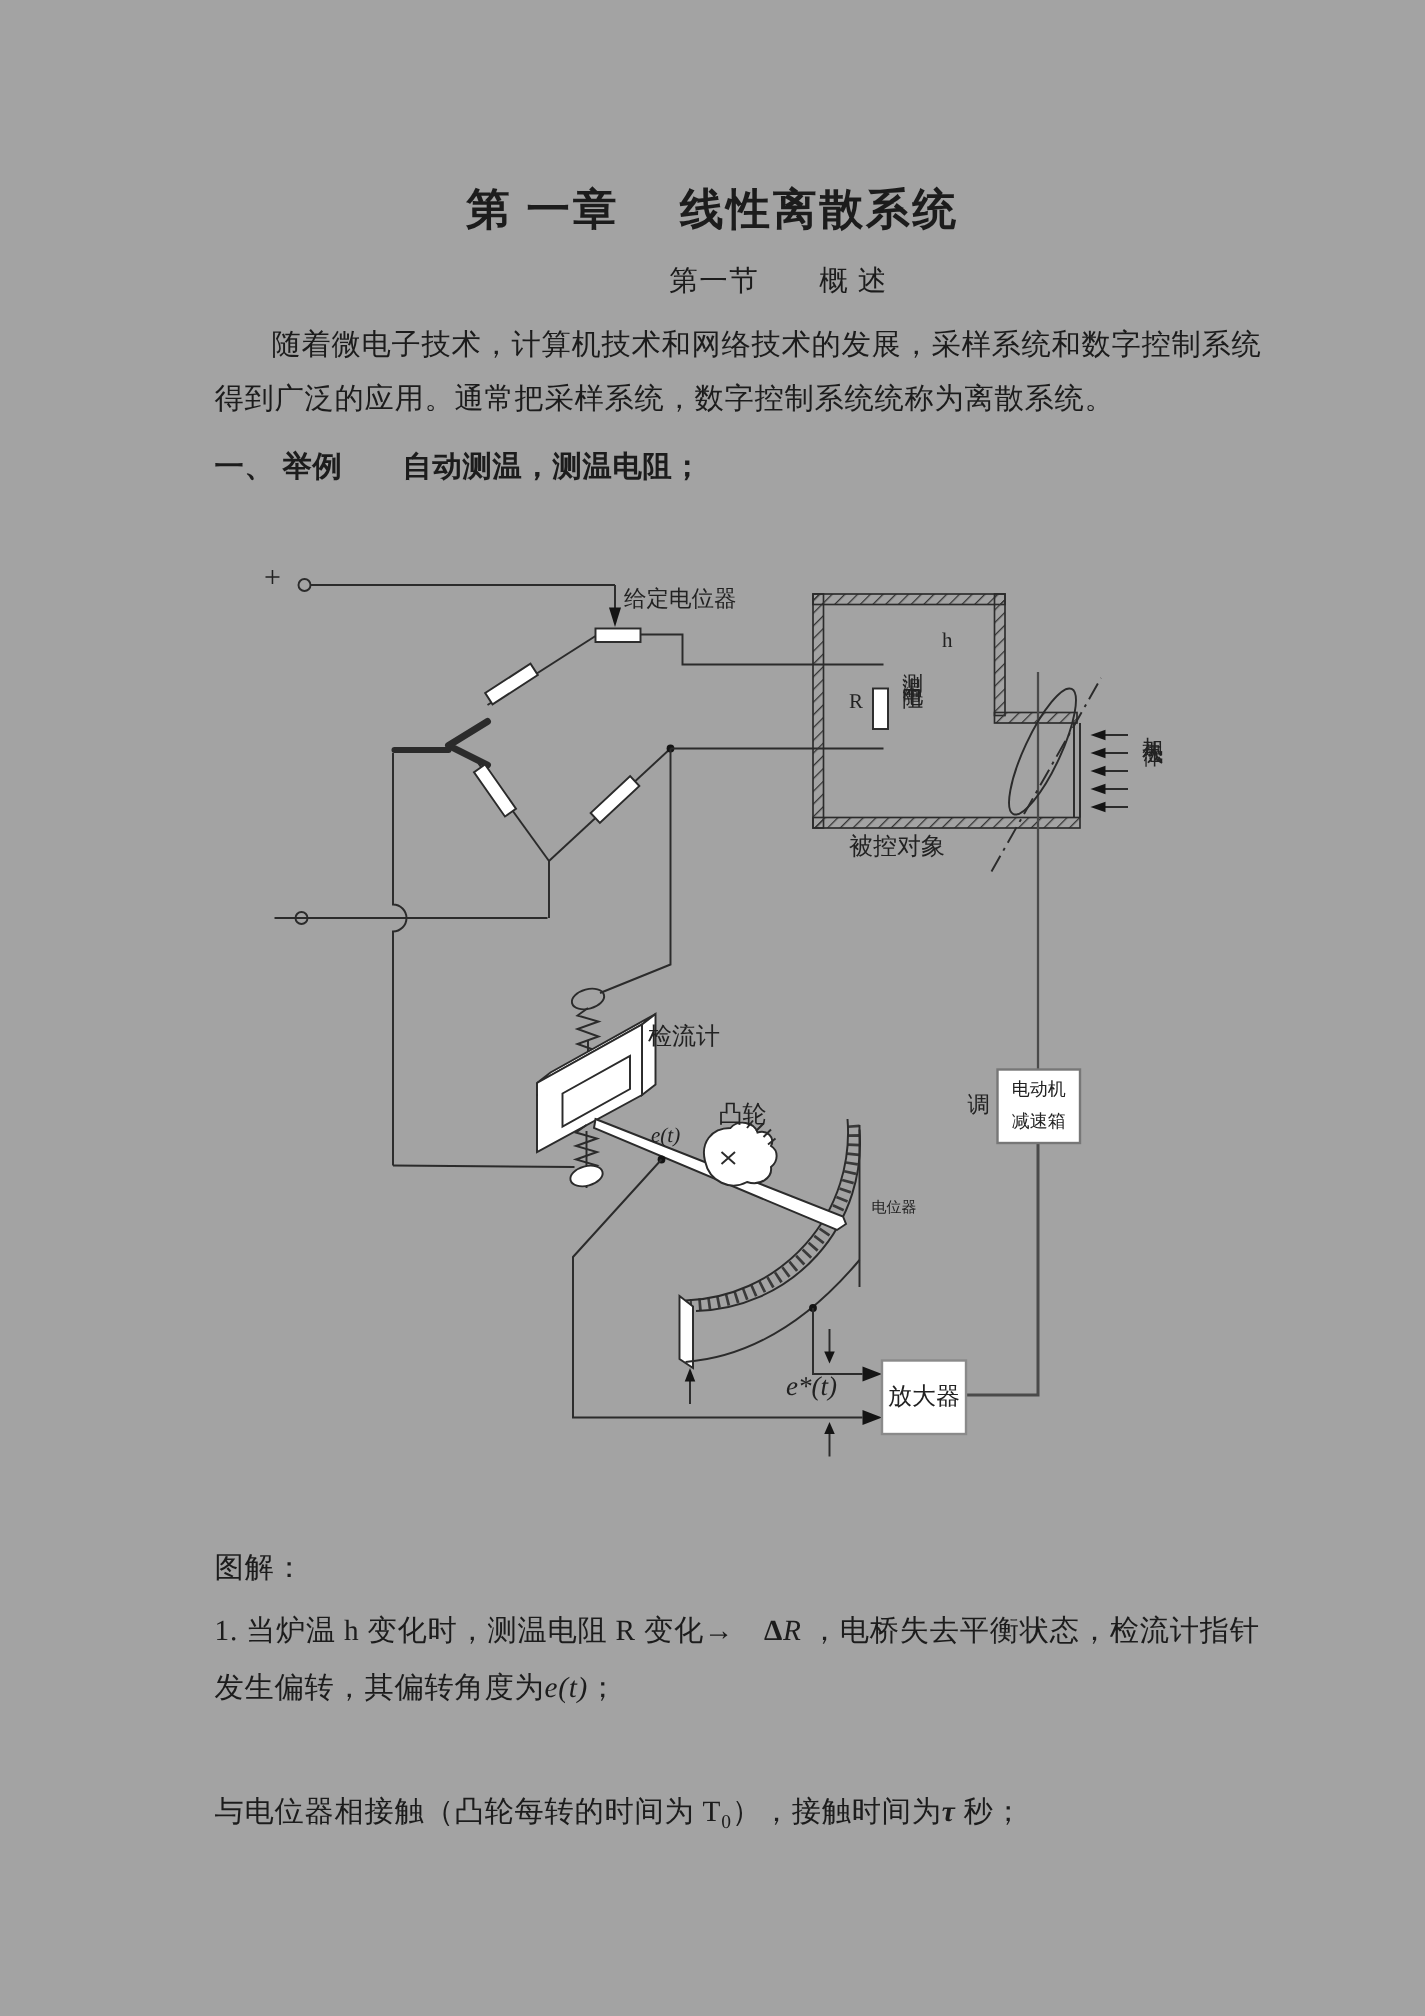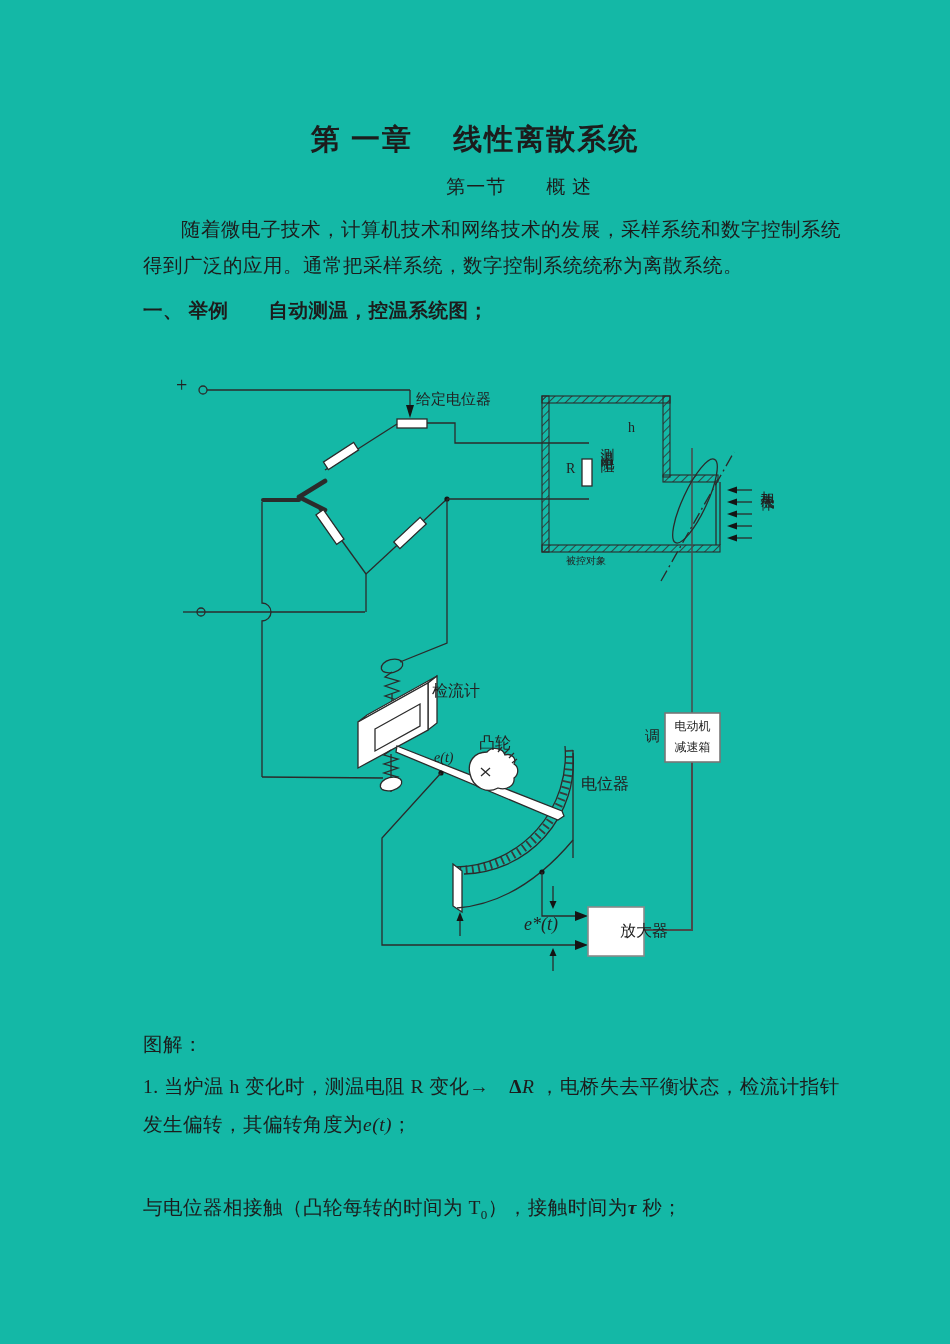--- a/index.html
+++ b/index.html
@@ -1,16 +1,16 @@
 <!DOCTYPE html>
 <html><head>
 <meta charset="utf-8">
 <style>
   html,body{margin:0;padding:0;background:#e8e8e8;}
-  .page{position:relative;width:950px;height:1344px;margin:0 auto;background:#14b8a6;
+  .page{position:relative;width:950px;height:1344px;margin:0 auto;background:#a3a3a3;
         font-family:"Liberation Serif","DejaVu Serif",serif;color:#1c1c1c;overflow:hidden;}
   .abs{position:absolute;white-space:nowrap;}
   .title{top:120px;left:0;width:950px;text-align:center;font-size:29px;font-weight:700;letter-spacing:2px;}
   .section{top:174px;left:0;width:950px;text-align:center;font-size:19px;letter-spacing:1px;margin-left:44px;}
   .body-line{font-size:19.5px;letter-spacing:0.5px;}
   .para1{top:216px;left:181px;}
   .para2{top:252px;left:143px;}
   .heading{top:297px;left:143px;font-weight:700;}
   .note{font-size:19.5px;letter-spacing:0.5px;text-align:center;}
   .cap{top:1031px;left:143px;}
@@ -38,21 +38,21 @@
 </style>
 </head>
 <body>
 
 <div class="page">
 
   <div class="abs title">第 一章　 线性离散系统</div>
   <div class="abs section">第一节　　概 述</div>
   <div class="abs body-line para1">随着微电子技术，计算机技术和网络技术的发展，采样系统和数字控制系统</div>
   <div class="abs body-line para2">得到广泛的应用。通常把采样系统，数字控制系统统称为离散系统。</div>
-  <div class="abs body-line heading">一、 举例　　自动测温，控温系统图；</div>
+  <div class="abs body-line heading">一、 举例　　自动测温，测温电阻；</div>
 
   <svg class="diagram-svg" width="950" height="1344" viewBox="0 0 950 1344">
     <defs>
       <pattern id="hatch" width="6" height="6" patternUnits="userSpaceOnUse" patternTransform="rotate(45)">
         <line x1="0" y1="0" x2="0" y2="6" style="stroke:#333;stroke-width:1.7"></line>
       </pattern>
     </defs>
 
     <g>
       <circle cx="203" cy="390" r="4"></circle>
@@ -159,31 +159,31 @@
       <rect class="graybox" x="665" y="713" width="55" height="49" style="stroke:#777"></rect>
     </g>
   </svg>
 
   <div class="dlabel" style="left:176px;top:374px;font-size:20px;">+</div>
   <div class="dlabel" style="left:416px;top:390px;">给定电位器</div>
   <div class="dlabel" style="left:628px;top:420px;font-size:14px;">h</div>
   <div class="dlabel" style="left:566px;top:461px;font-size:14px;">R</div>
   <div class="dlabel vert" style="left:598px;top:437px;font-size:14px;letter-spacing:4px;">测温电阻</div>
   <div class="dlabel vert" style="left:758px;top:480px;font-size:14px;letter-spacing:2px;">加热气体</div>
-  <div class="dlabel" style="left:566px;top:554px;font-size:10px;">被控对象</div>
+  <div class="dlabel" style="left:566px;top:554px;font-size:16px;">被控对象</div>
   <div class="dlabel" style="left:432px;top:681px;font-size:16px;">检流计</div>
   <div class="dlabel" style="left:479px;top:733px;font-size:16px;">凸轮</div>
   <div class="dlabel math-i" style="left:434px;top:750px;font-size:14px;">e(t)</div>
-  <div class="dlabel" style="left:581px;top:774px;font-size:16px;">电位器</div>
+  <div class="dlabel" style="left:581px;top:798px;font-size:10px;">电位器</div>
   <div class="dlabel" style="left:645px;top:727px;">调</div>
   <div class="dlabel" style="left:666px;top:716px;width:53px;text-align:center;font-size:12px;line-height:21px;white-space:normal;">
     <div>电动机</div>
     <div>减速箱</div>
   </div>
-  <div class="dlabel" style="left:589px;top:908px;width:54px;height:47px;display:flex;align-items:center;justify-content:center;font-size:16px;padding-left:28px;">放大器</div>
+  <div class="dlabel" style="left:589px;top:908px;width:54px;height:47px;display:flex;align-items:center;justify-content:center;font-size:16px;">放大器</div>
   <div class="dlabel math-i" style="left:524px;top:914px;font-size:18px;">e*(t)</div>
 
   <div class="abs note cap">图解：</div>
   <div class="abs note n1l1"><span>1. 当炉温 h 变化时，测温电阻 R 变化→　</span><span class="delta">Δ</span><span class="math-i">R</span><span> ，电桥失去平衡状态，检流计指针</span></div>
   <div class="abs note n1l2"><span>发生偏转，其偏转角度为</span><span class="math-i">e(t)</span><span>；</span></div>
   <div class="abs note n2l2"><span>与电位器相接触（凸轮每转的时间为 T</span><sub>0</sub><span>），接触时间为</span><span class="math-i" style="font-weight:700;">τ</span><span> 秒；</span></div>
 
 </div>
 
 </body></html>

